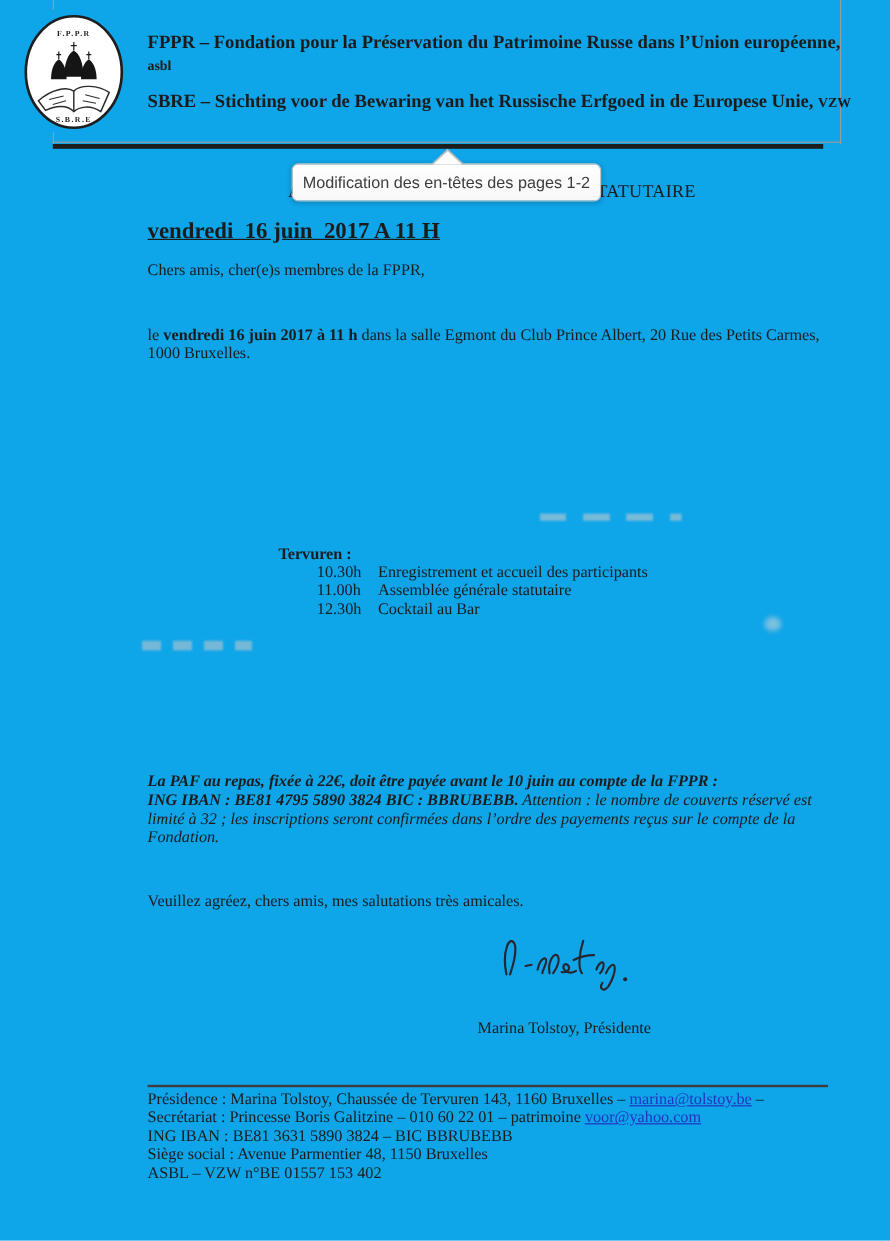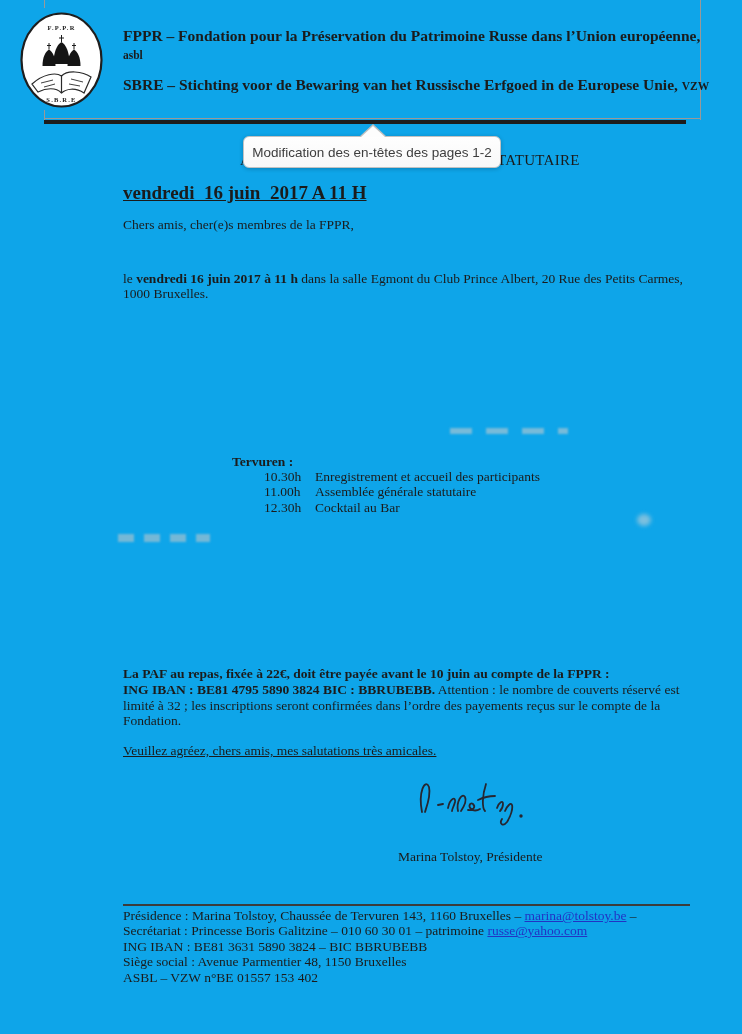--- a/index.html
+++ b/index.html
@@ -96,28 +96,28 @@
   <div class="abs t14" style="left:232px;top:469px;margin-left:32px;">
     <div><span class="prog-time">10.30h</span><span>Enregistrement et accueil des participants</span></div>
     <div><span class="prog-time">11.00h</span><span>Assemblée générale statutaire</span></div>
     <div><span class="prog-time">12.30h</span><span>Cocktail au Bar</span></div>
   </div>
 
   <div class="abs smudge" style="left:450px;top:428px;width:118px;height:6px;background:repeating-linear-gradient(90deg,#cdcdcd 0 22px,transparent 22px 36px);"></div>
   <div class="abs smudge" style="left:118px;top:534px;width:92px;height:8px;background:repeating-linear-gradient(90deg,#c9c9c9 0 16px,transparent 16px 26px);"></div>
   <div class="abs smudge" style="left:637px;top:514px;width:14px;height:12px;background:#d6d6d6;border-radius:50%;filter:blur(2px);"></div>
 
-  <div class="abs t14" style="left:123px;top:666px;width:585px;line-height:15.8px;">
+  <div class="abs t14" style="left:123px;top:643px;width:585px;line-height:15.8px;font-style:italic;">
     <div class="b">La PAF au repas, fixée à 22€, doit être payée avant le 10 juin au compte de la FPPR :</div>
     <div><span class="b">ING IBAN : BE81 4795 5890 3824 BIC : BBRUBEBB.</span><span> Attention : le nombre de couverts réservé est</span></div>
     <div>limité à 32 ; les inscriptions seront confirmées dans l’ordre des payements reçus sur le compte de la</div>
     <div>Fondation.</div>
   </div>
 
-  <div class="abs t14" style="left:123px;top:743px;text-decoration:underline;">Veuillez agréez, chers amis, mes salutations très amicales.</div>
+  <div class="abs t14" style="left:123px;top:743px;">Veuillez agréez, chers amis, mes salutations très amicales.</div>
 
   <div class="abs" style="left:398px;top:772px;">
     <svg width="170" height="58" viewBox="0 0 170 58">
       <g fill="none" stroke="#262630" stroke-width="1.8" stroke-linecap="round" stroke-linejoin="round">
         <path d="M24,40 C20,20 27,6 31,15 C33,23 29,34 27,40"></path>
         <path d="M40,33 l5,-1"></path>
         <path d="M50,36 C52,26 58,24 57,30 C56,34 54,37 54,39"></path>
         <path d="M60,39 C58,30 64,20 67,25 C69,29 65,36 63,39"></path>
         <path d="M70,38 C75,39 78,35 75,32 C72,30 70,34 73,37 C75,39 79,39 82,37"></path>
         <path d="M88,12 C84,24 84,36 87,39"></path>
@@ -126,19 +126,19 @@
         <path d="M107,39 C109,34 113,30 114,33 C115,36 113,44 109,50 C105,55 101,52 104,47"></path>
       </g>
       <circle cx="123" cy="44" r="1.7" fill="#262630"></circle>
     </svg>
   </div>
   <div class="abs t14" style="left:398px;top:849px;">Marina Tolstoy, Présidente</div>
 
   <div class="abs" style="left:123px;top:904px;width:567px;height:1.5px;background:#3c3c3c;"></div>
   <div class="abs t14 footer-block" style="left:123px;top:908px;width:590px;">
     <div><span>Présidence : Marina Tolstoy, Chaussée de Tervuren 143, 1160 Bruxelles – </span><a class="link">marina@tolstoy.be</a><span> –</span></div>
-    <div><span>Secrétariat : Princesse Boris Galitzine – 010 60 30 01 – patrimoine </span><a class="link">russe@yahoo.com</a></div>
+    <div><span>Secrétariat : Princesse Boris Galitzine – 010 60 22 01 – patrimoine </span><a class="link">voor@yahoo.com</a></div>
     <div>ING IBAN : BE81 3631 5890 3824 – BIC BBRUBEBB</div>
     <div>Siège social : Avenue Parmentier 48, 1150 Bruxelles</div>
     <div>ASBL – VZW n°BE 01557 153 402</div>
   </div>
 
 </div>
 
 </body></html>

